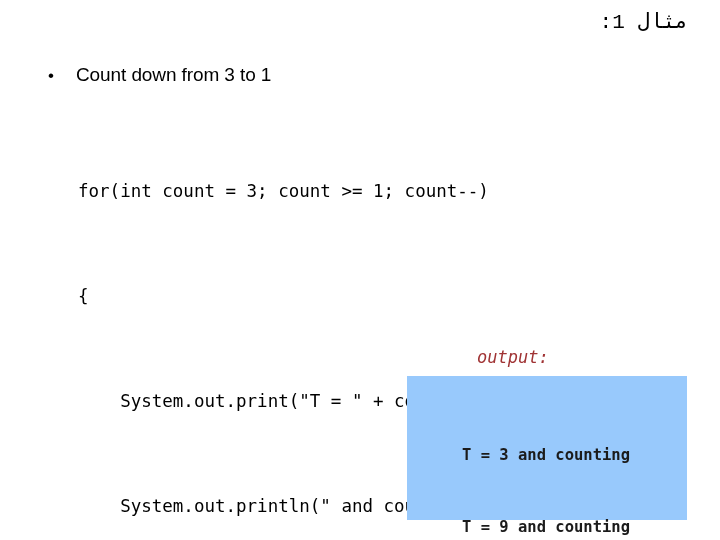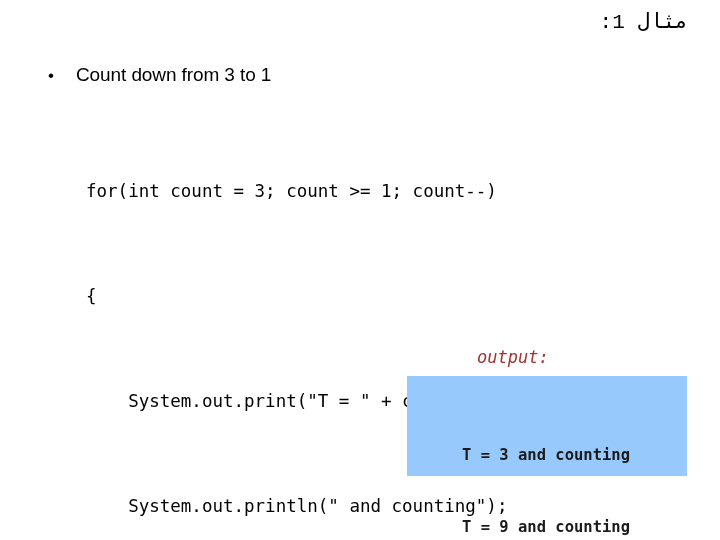--- a/index.html
+++ b/index.html
@@ -59,42 +59,41 @@
     top: 104px;
     left: 78px;
     font-family: "DejaVu Sans Mono", "Liberation Mono", monospace;
     font-size: 17.5px;
     line-height: 35px;
     color: #000000;
     white-space: pre;
   }
   .code-line {
     white-space: pre;
-    margin-left: 8px;
   }
 
   
   .output-label {
     position: absolute;
     top: 347px;
     left: 477px;
     font-family: "DejaVu Sans Mono", "Liberation Mono", monospace;
     font-size: 17px;
     color: #A03334;
     white-space: pre;
     font-style: italic;
   }
 
   
   .output-box {
     position: absolute;
     left: 407px;
     top: 376px;
     width: 280px;
-    height: 100px;
+    height: 144px;
     background: #98C9FC;
     box-sizing: border-box;
   }
   .output-text {
     position: absolute;
     left: 55px;
     top: 19px;
     font-family: "DejaVu Sans Mono", "Liberation Mono", monospace;
     font-size: 15.5px;
     font-weight: bold;

